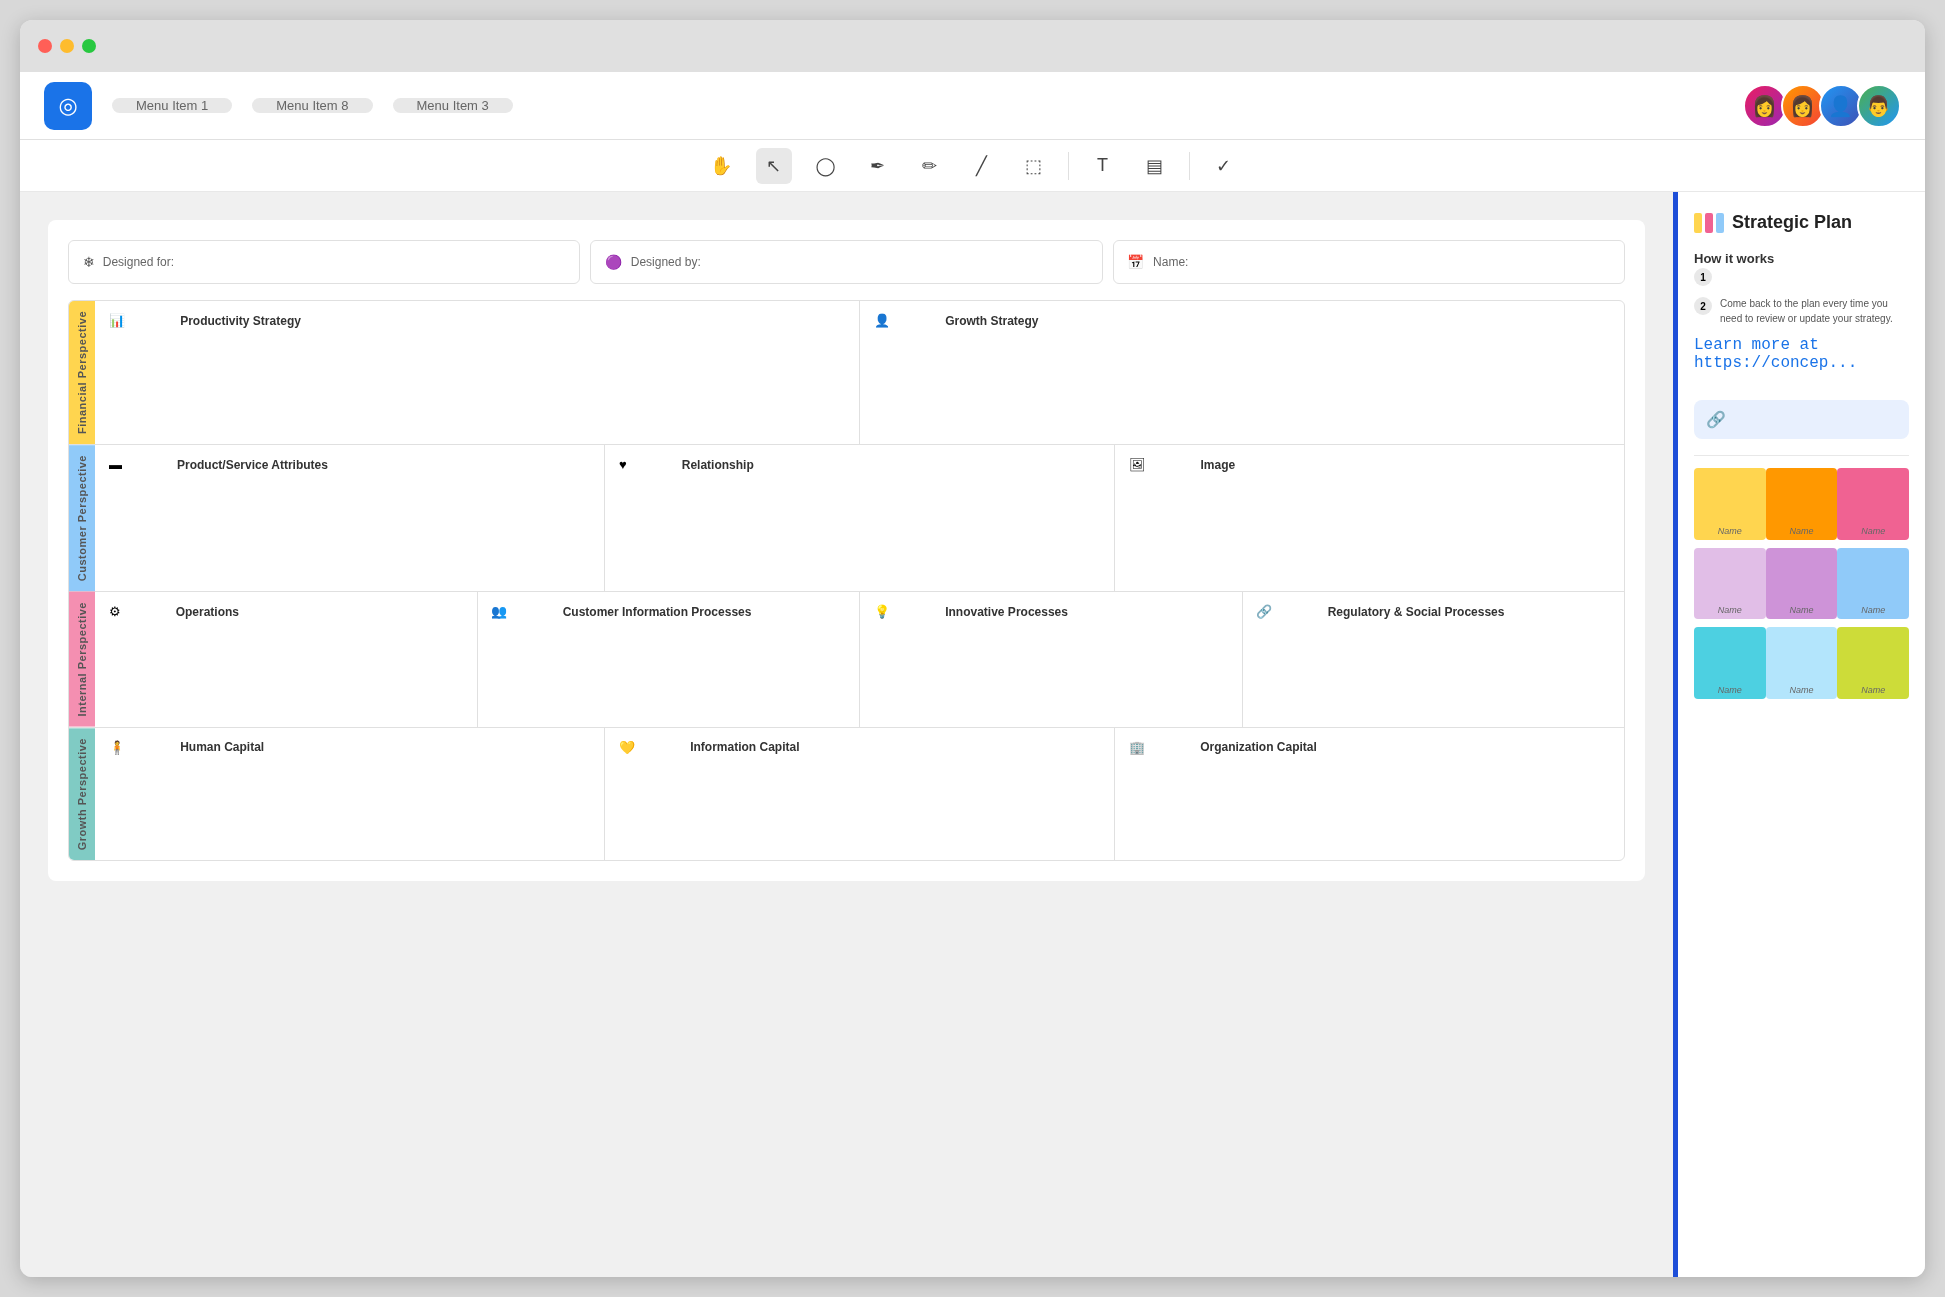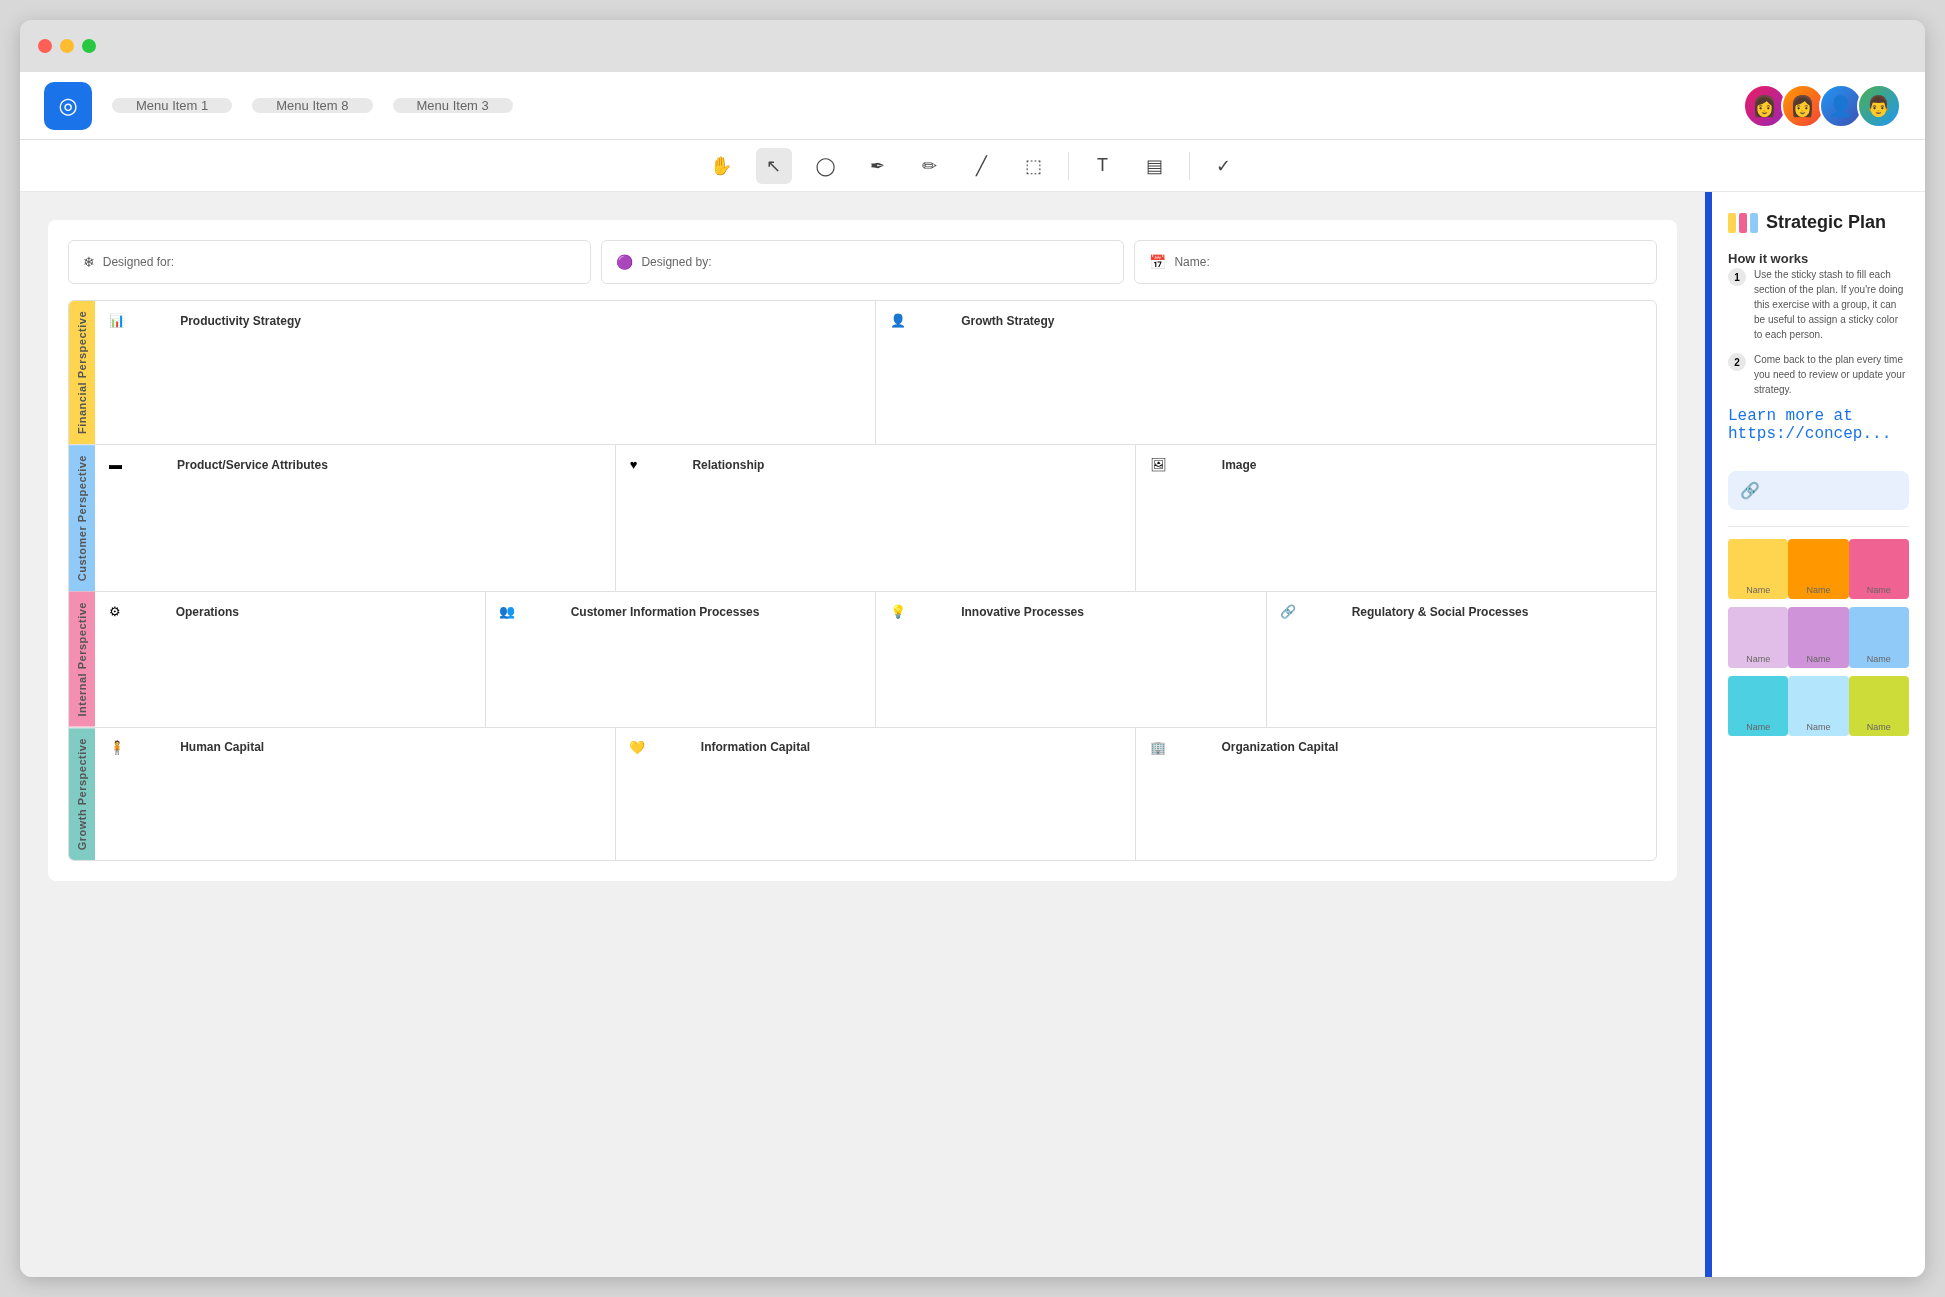--- a/index.html
+++ b/index.html
@@ -265,23 +265,23 @@
 
     .cell-title {
       font-size: 12px;
       font-weight: 700;
       color: #333;
       margin-left: 48px;
     }
 
     
     .sidebar-panel {
-      width: 220px;
+      width: 252px;
       background: white;
-      border-left: 7px solid #1d4ed8;
+      border-left: 5px solid #1d4ed8;
       padding: 20px 16px;
       overflow-y: auto;
       flex-shrink: 0;
     }
 
     .panel-header {
       display: flex;
       align-items: center;
       gap: 8px;
       margin-bottom: 16px;
@@ -368,20 +368,21 @@
 
     
     .stickies-section {
       margin-top: 8px;
     }
 
     .stickies-row {
       display: flex;
       gap: 0;
       margin-bottom: 8px;
+      font-style: italic;
     }
 
     .sticky-note {
       flex: 1;
       aspect-ratio: 1;
       border-radius: 4px;
       display: flex;
       flex-direction: column;
       align-items: center;
       justify-content: flex-end;
@@ -591,21 +592,20 @@
           <div class="color-bar" style="background: #f06292;"></div>
           <div class="color-bar" style="background: #90caf9;"></div>
         </div>
         <span class="panel-title">Strategic Plan</span>
       </div>
 
       <span class="panel-subtitle">How it works</span>
 
       <div class="how-it-works-step">
         <div class="step-num">1</div>
-        <span class="step-text">Use the sticky stash to fill each section of the plan. If you're doing this exercise with a group, it can be useful to assign a sticky color to each person.</span>
       </div>
 
       <div class="how-it-works-step">
         <div class="step-num">2</div>
         <span class="step-text">Come back to the plan every time you need to review or update your strategy.</span>
       </div>
 
       <div class="learn-more">Learn more at https://concep...</div>
 
       <div class="promo-box">

